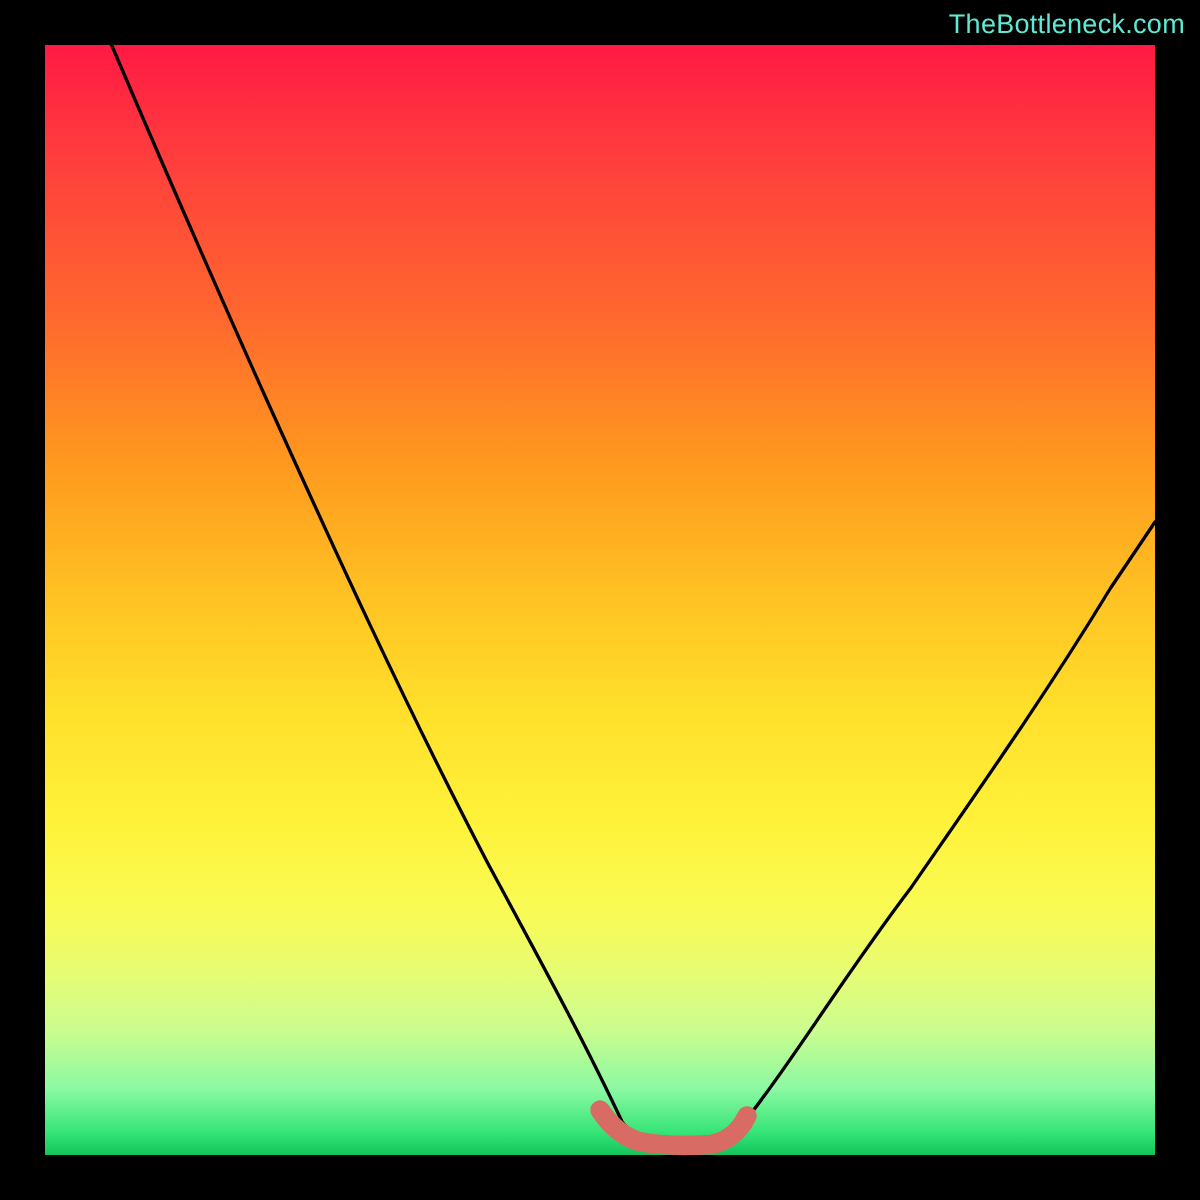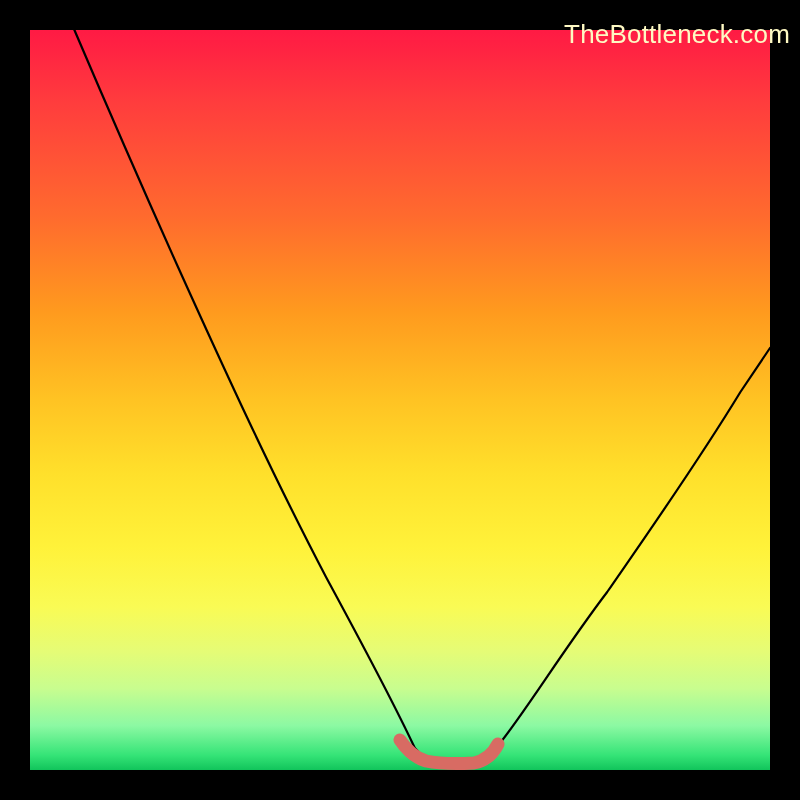--- a/index.html
+++ b/index.html
@@ -37,26 +37,25 @@
       #c8fd8f 89%,
       #8cf9a3 94%,
       #35e477 98%,
       #11c45b 100%
     );
   }
   .watermark {
     position: absolute;
     top: 6px;
     right: 10px;
-    color: #fef9c3;
-    font-size: 26px;
+    color: #5eead4;
+    font-size: 18px;
     font-weight: 500;
     letter-spacing: 0.2px;
     user-select: none;
-    margin-top: 13px;
   }
   svg.curves {
     position: absolute;
     left: 0;
     top: 0;
     width: 740px;
     height: 740px;
     overflow: visible;
   }
 </style>

